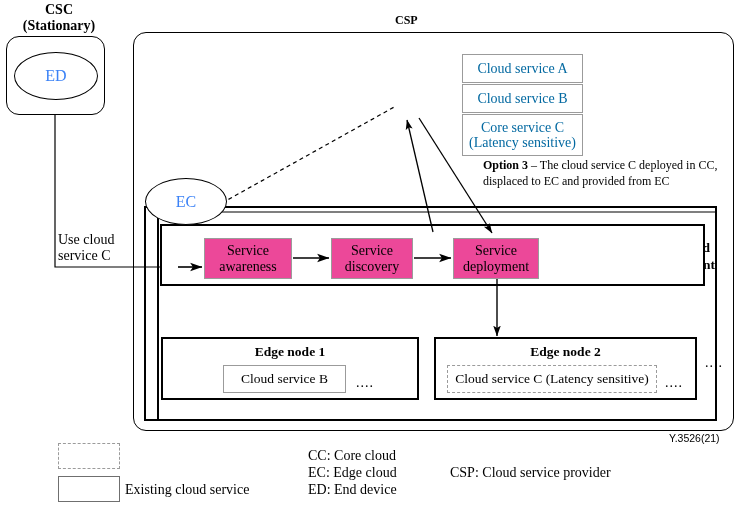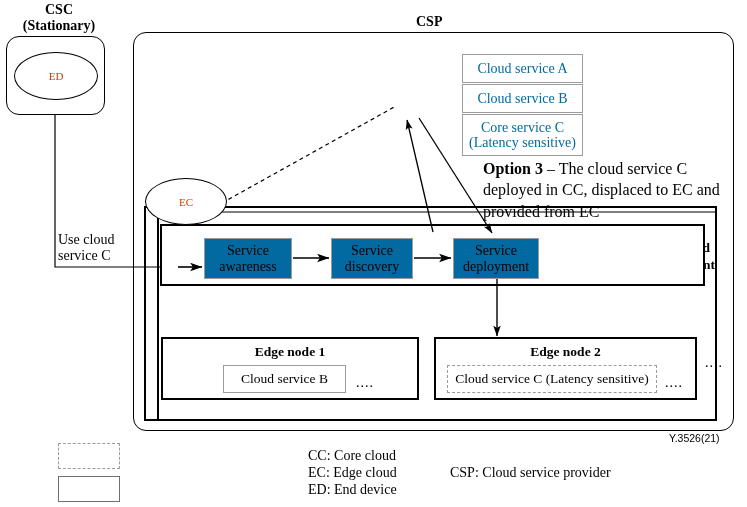--- a/index.html
+++ b/index.html
@@ -38,33 +38,33 @@
   #csc-title { left: 14px; top: 2px; width: 90px; text-align: center; font-size: 14px; font-weight: bold; }
 
   
   #csp-box {
     left: 133px; top: 32px; width: 601px; height: 399px;
     border: 1.3px solid #000;
     border-radius: 13px;
     background: transparent;
     box-sizing: border-box;
   }
-  #csp-title { left: 416px; top: 14px; font-size: 14px; font-weight: bold; }
+  #csp-title { left: 395px; top: 14px; font-size: 12px; font-weight: bold; }
 
   
   .ellipse {
     position: absolute;
     border: 1.4px solid #000;
     border-radius: 50%;
     background: #fff;
     display: flex;
     align-items: center;
     justify-content: center;
-    font-size: 11px;
-    color: #c2410c;
+    font-size: 16px;
+    color: #3b82f6;
   }
   #ed-ellipse { left: 14px; top: 52px; width: 82px; height: 46px; }
   #cc-ellipse { left: 387px; top: 72px; width: 80px; height: 45px; z-index: 6; }
   #ec-ellipse { left: 145px; top: 178px; width: 80px; height: 45px; z-index: 6; }
 
   
   .svc-box {
     position: absolute;
     border: 1.1px solid #9b9b9b;
     background: #fff;
@@ -75,21 +75,21 @@
     text-align: center;
     font-size: 14px;
     color: #0369a1;
     line-height: 1.1;
   }
   #cs-a { left: 462px; top: 54px; width: 121px; height: 29px; }
   #cs-b { left: 462px; top: 84px; width: 121px; height: 29px; }
   #cs-c { left: 462px; top: 114px; width: 121px; height: 42px; }
 
   
-  #option3 { left: 483px; top: 158px; width: 248px; font-size: 16px; line-height: 1.33; white-space: normal; }
+  #option3 { left: 483px; top: 158px; width: 248px; font-size: 12px; line-height: 1.33; white-space: normal; }
 
   
   #ec-outer {
     left: 144px; top: 206px; width: 573px; height: 215px;
     border: 2.3px solid #000;
     background: transparent;
     box-sizing: border-box;
     z-index: 2;
   }
   
@@ -99,21 +99,21 @@
     background: #fff;
     box-sizing: border-box;
     z-index: 3;
   }
   #ecm-label { left: 633px; top: 240px; width: 90px; text-align: center; font-size: 13.5px; font-weight: bold; line-height: 1.25; }
 
   
   .pipe-box {
     position: absolute;
     border: 1.1px solid #9b9b9b;
-    background: #0369a1;
+    background: #ec4899;
     box-sizing: border-box;
     display: flex;
     align-items: center;
     justify-content: center;
     text-align: center;
     font-size: 14px;
     line-height: 1.1;
     z-index: 4;
   }
   #p-aware  { left: 204px; top: 238px; width: 88px; height: 41px; }
@@ -260,20 +260,21 @@
     <line x1="178" y1="267" x2="202" y2="267" stroke="#000" stroke-width="1.6" marker-end="url(#arrow)"></line>
     <line x1="293" y1="258" x2="329" y2="258" stroke="#000" stroke-width="1.6" marker-end="url(#arrow)"></line>
     <line x1="414" y1="258" x2="451" y2="258" stroke="#000" stroke-width="1.6" marker-end="url(#arrow)"></line>
 
     <line x1="497" y1="279" x2="497" y2="336" stroke="#000" stroke-width="1.4" marker-end="url(#arrow)"></line>
   </svg>
 
   <div class="abs" id="lg-dashed"></div>
 
   <div class="abs" id="lg-solid"></div>
+  <div class="lbl lg-text" style="left:125px; top:482px;">Existing cloud service</div>
 
   <div class="lbl lg-text" style="left:308px; top:448px;">CC: Core cloud</div>
   <div class="lbl lg-text" style="left:308px; top:465px;">EC: Edge cloud</div>
   <div class="lbl lg-text" style="left:308px; top:482px;">ED: End device</div>
 
   <div class="lbl lg-text" style="left:450px; top:465px;">CSP: Cloud service provider</div>
 
   <div class="lbl" id="fignum">Y.3526(21)</div>
 
 </div>

